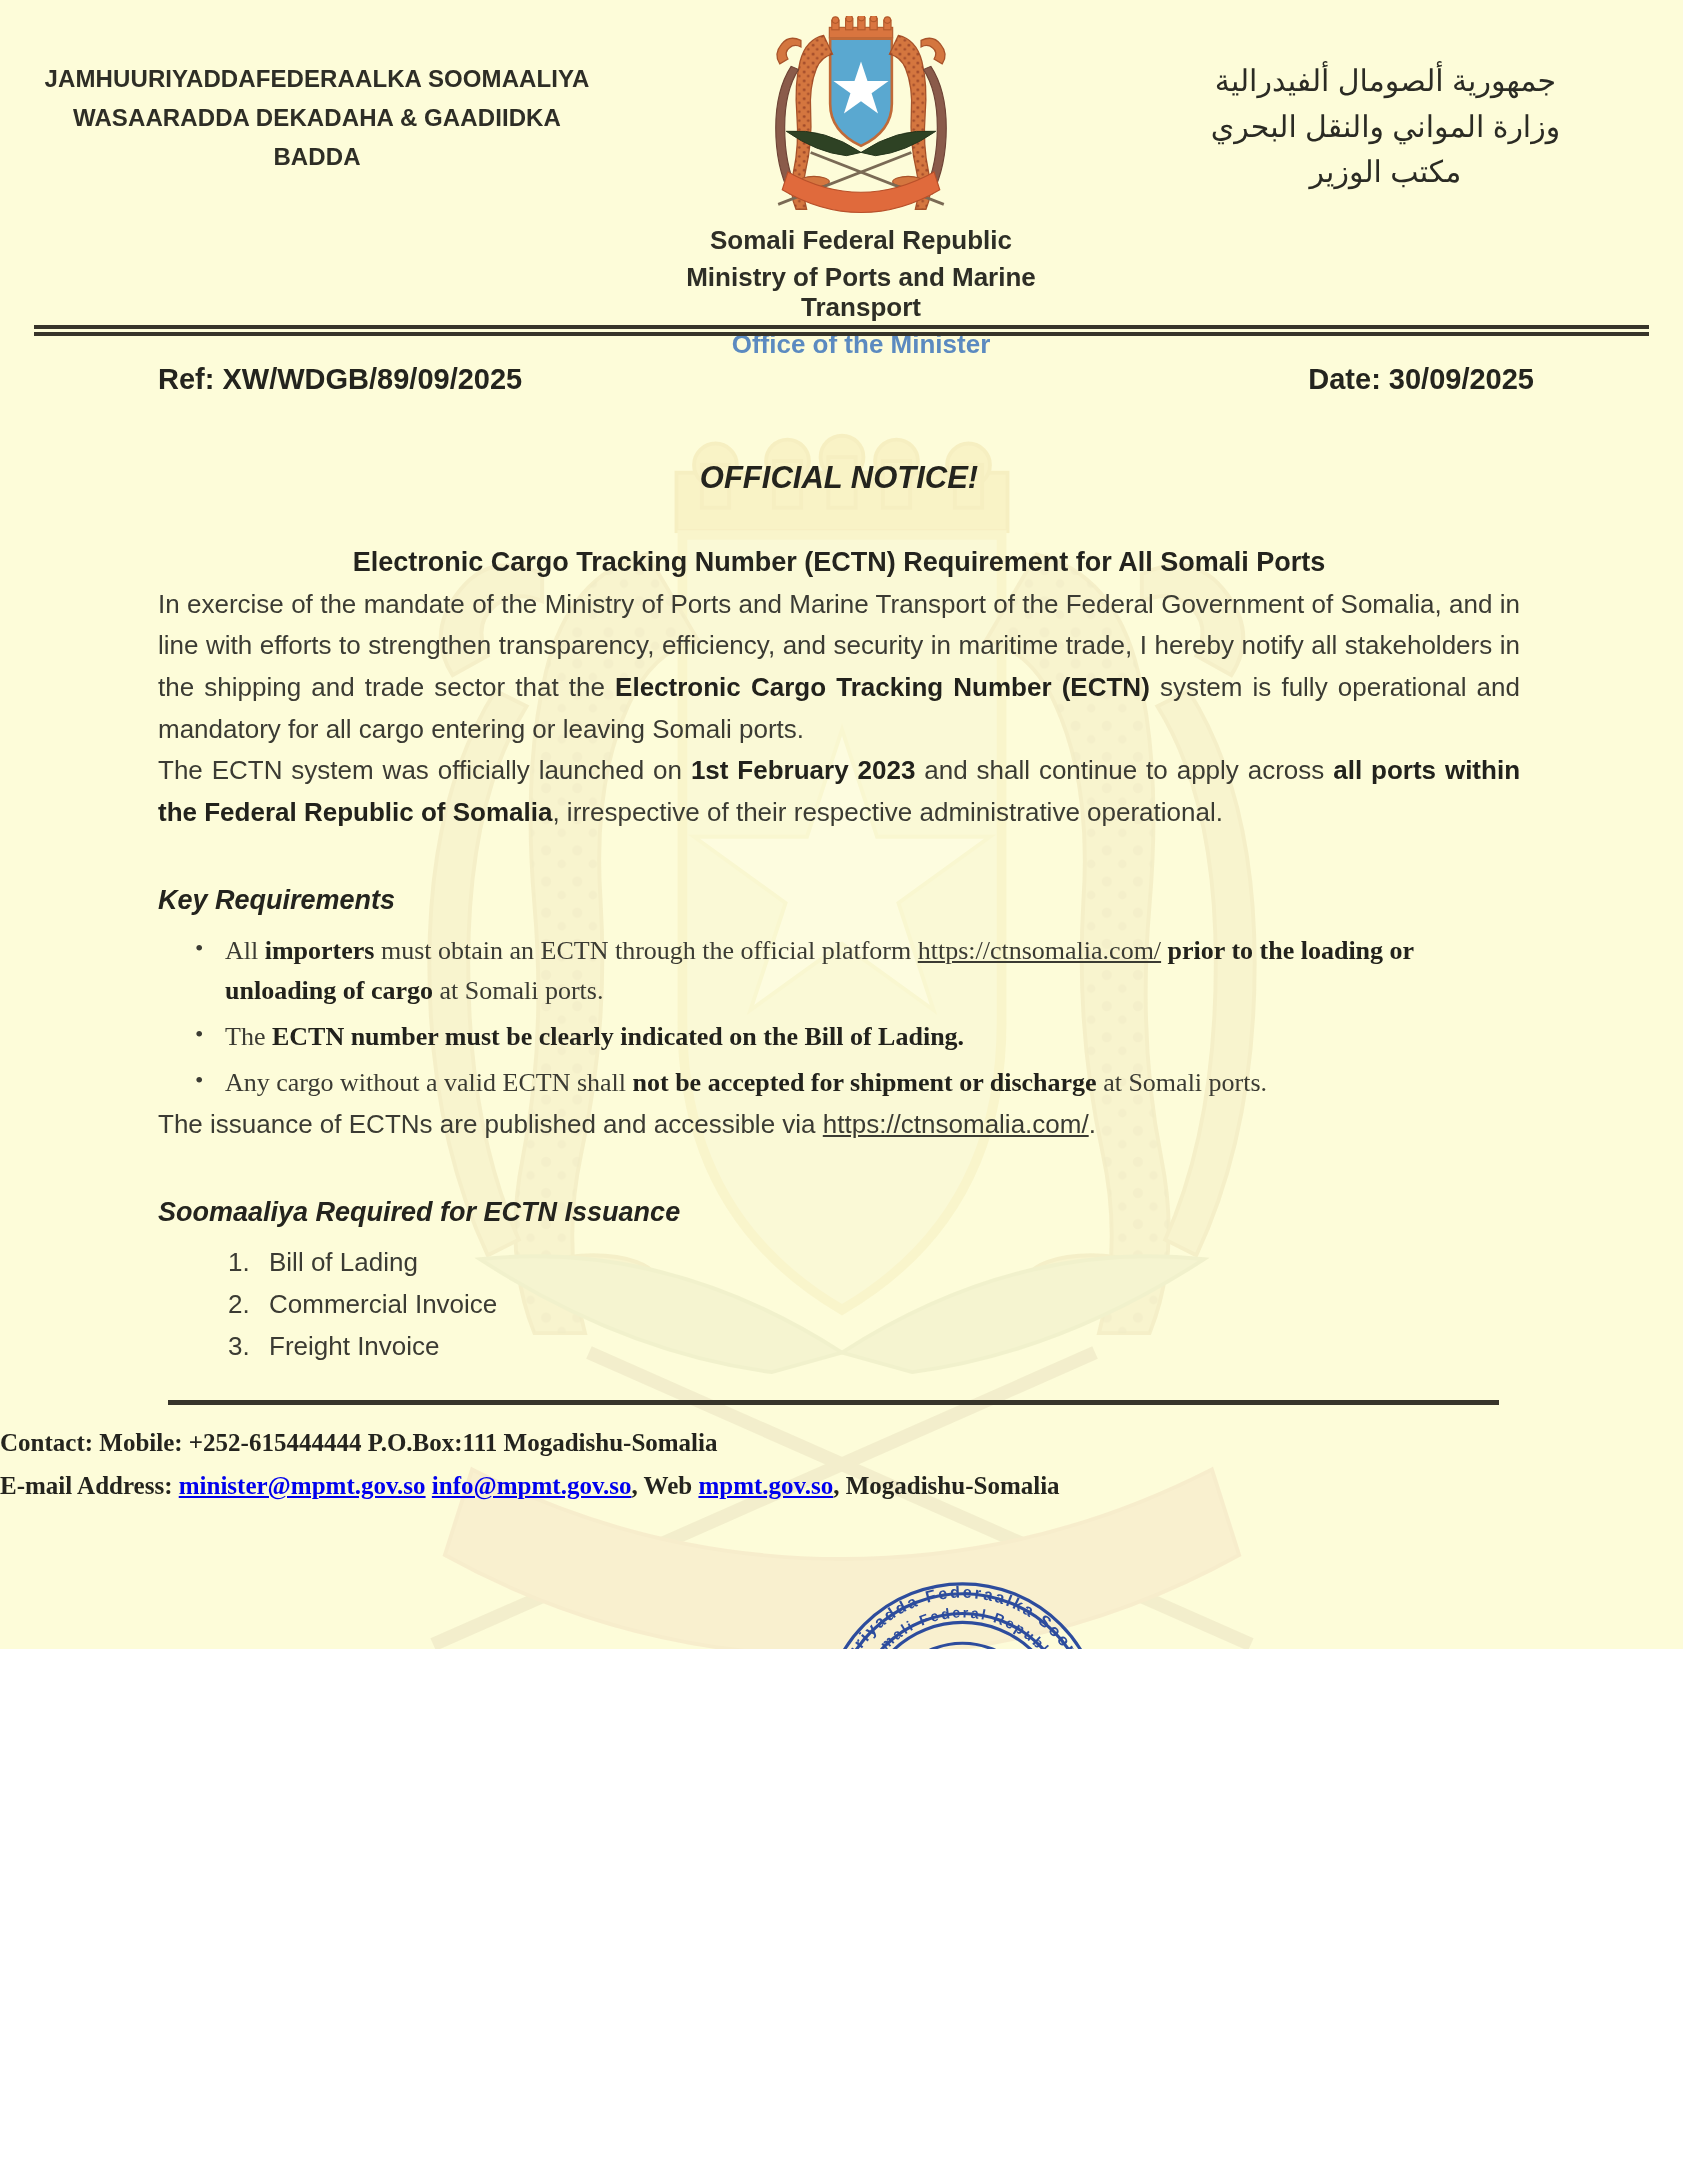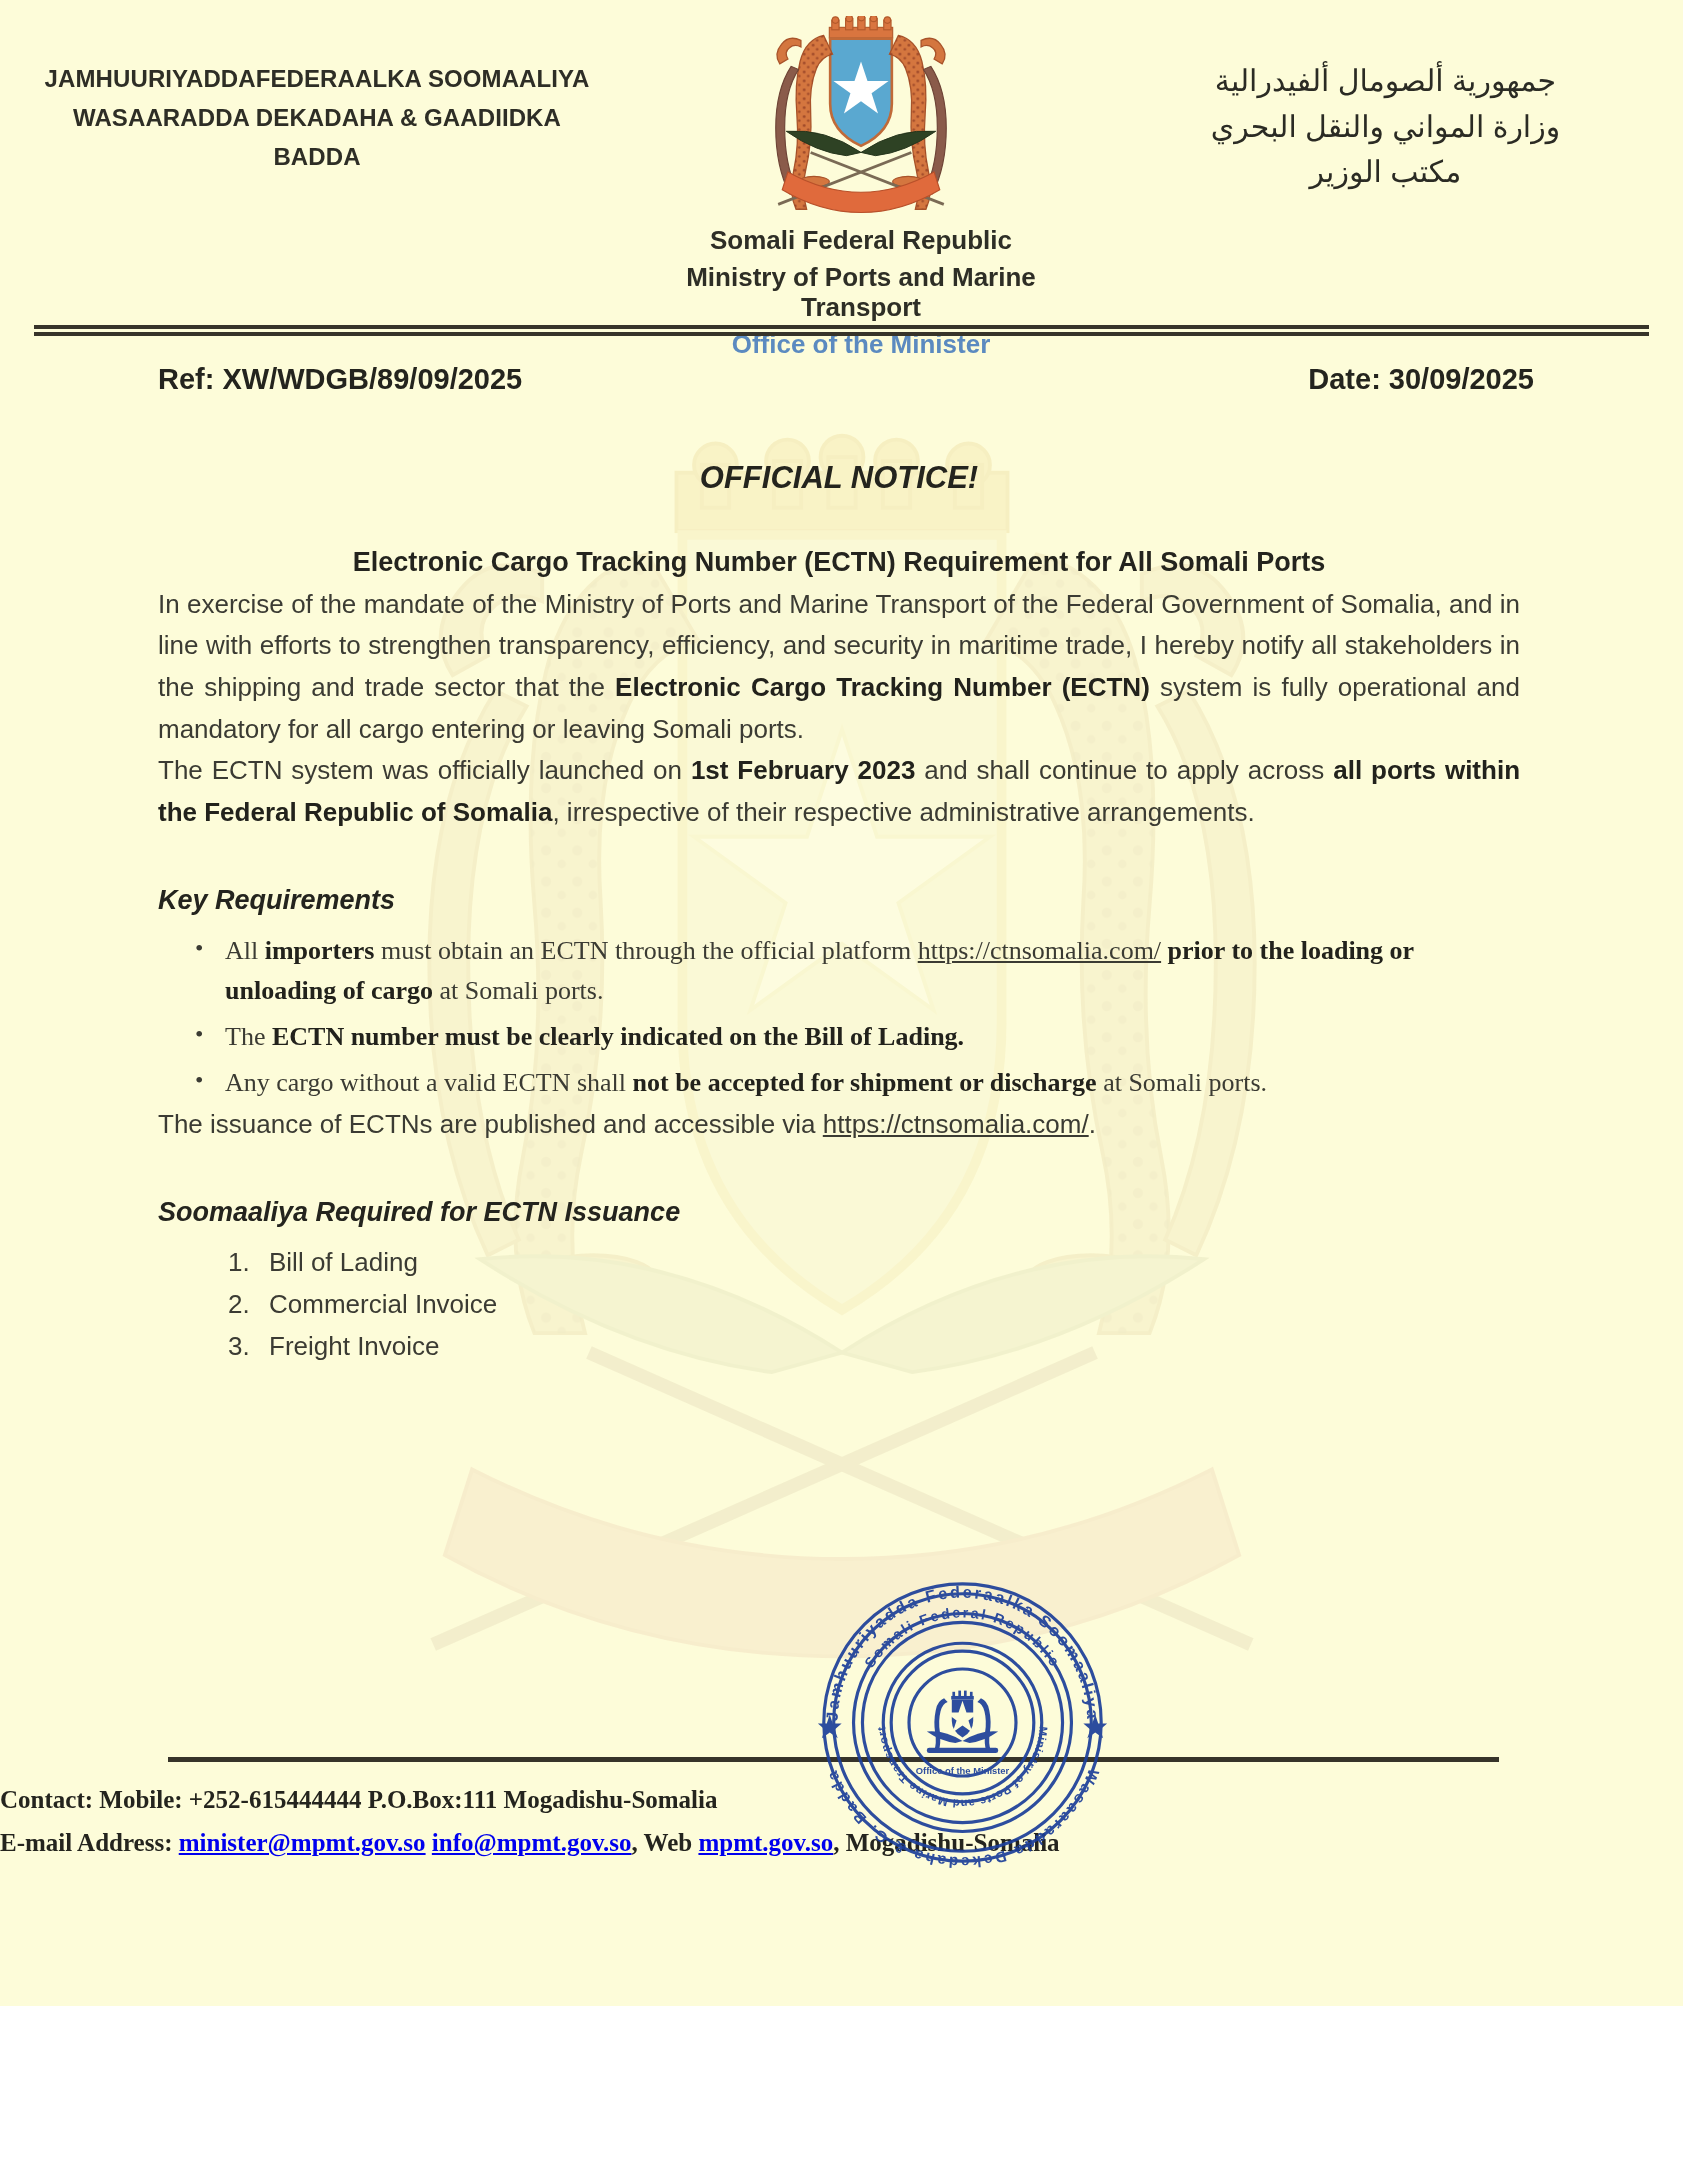--- a/index.html
+++ b/index.html
@@ -3,21 +3,21 @@
 <meta charset="utf-8">
 <style>
   html, body {
     margin: 0;
     padding: 0;
     background: #ffffff;
   }
   #page {
     position: relative;
     width: 1683px;
-    height: 2006px;
+    height: 1649px;
     background: #fdfcd9;
     overflow: hidden;
     font-family: "Liberation Sans", sans-serif;
     color: #3a3a30;
   }
 
   
   #watermark {
     position: absolute;
     left: 50%;
@@ -359,21 +359,21 @@
   <div class="body">
 
     <div class="notice-title">OFFICIAL NOTICE!</div>
     <div class="notice-sub">Electronic Cargo Tracking Number (ECTN) Requirement for All Somali Ports</div>
 
     <p class="para p1">
       <span>In exercise of the mandate of the Ministry of Ports and Marine Transport of the Federal Government of Somalia, and in line with efforts to strengthen transparency, efficiency, and security in maritime trade, I hereby notify all stakeholders in the shipping and trade sector that the </span><b>Electronic Cargo Tracking Number (ECTN)</b><span> system is fully operational and mandatory for all cargo entering or leaving Somali ports.</span>
     </p>
 
     <p class="para p2">
-      <span>The ECTN system was officially launched on </span><b>1st  February 2023</b><span> and shall continue to apply across </span><b>all ports within the Federal Republic of Somalia</b><span>, irrespective of their respective administrative arrangements.</span>
+      <span>The ECTN system was officially launched on </span><b>1st  February 2023</b><span> and shall continue to apply across </span><b>all ports within the Federal Republic of Somalia</b><span>, irrespective of their respective administrative operational.</span>
     </p>
 
     <h4 class="sect">Key Requirements</h4>
 
     <ul class="bullets">
       <li>
         <span>All </span><b>importers</b><span> must obtain an ECTN through the official platform </span><a class="lnk" href="#">https://ctnsomalia.com/</a><b> prior to the loading or unloading of cargo</b><span> at Somali ports.</span>
       </li>
       <li>
         <span>The </span><b>ECTN number must be clearly indicated on the Bill of Lading.</b>

